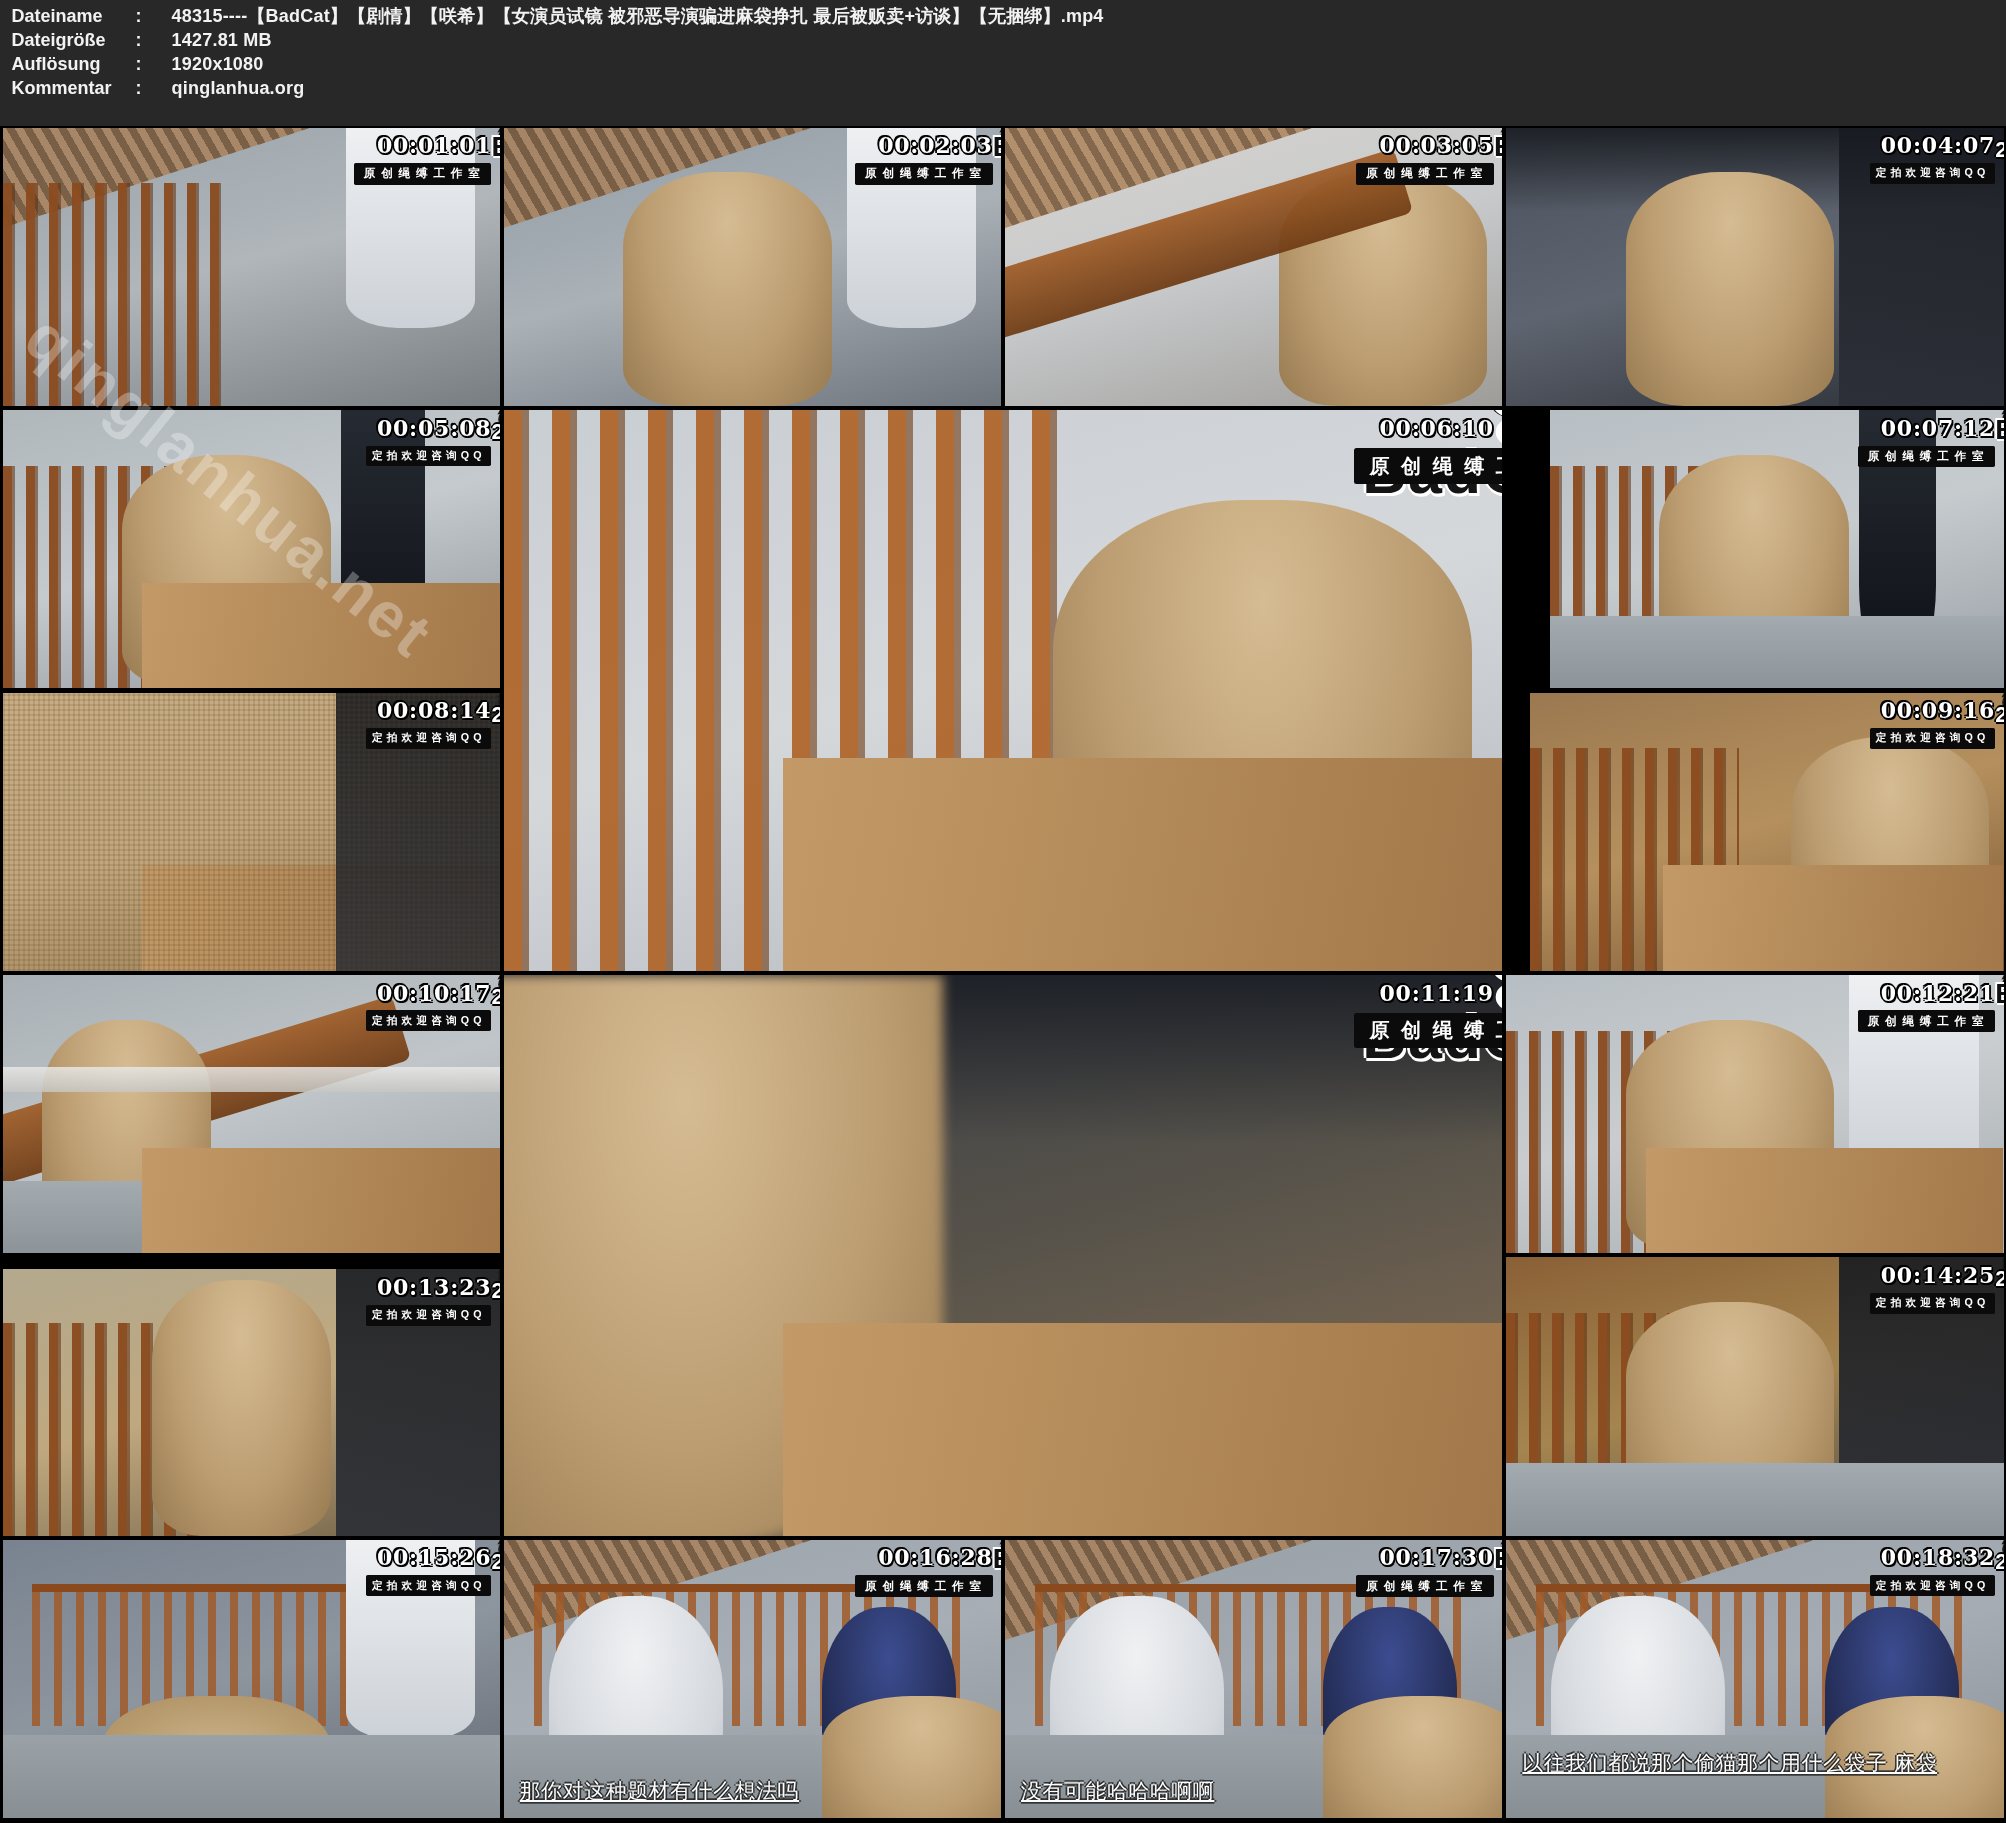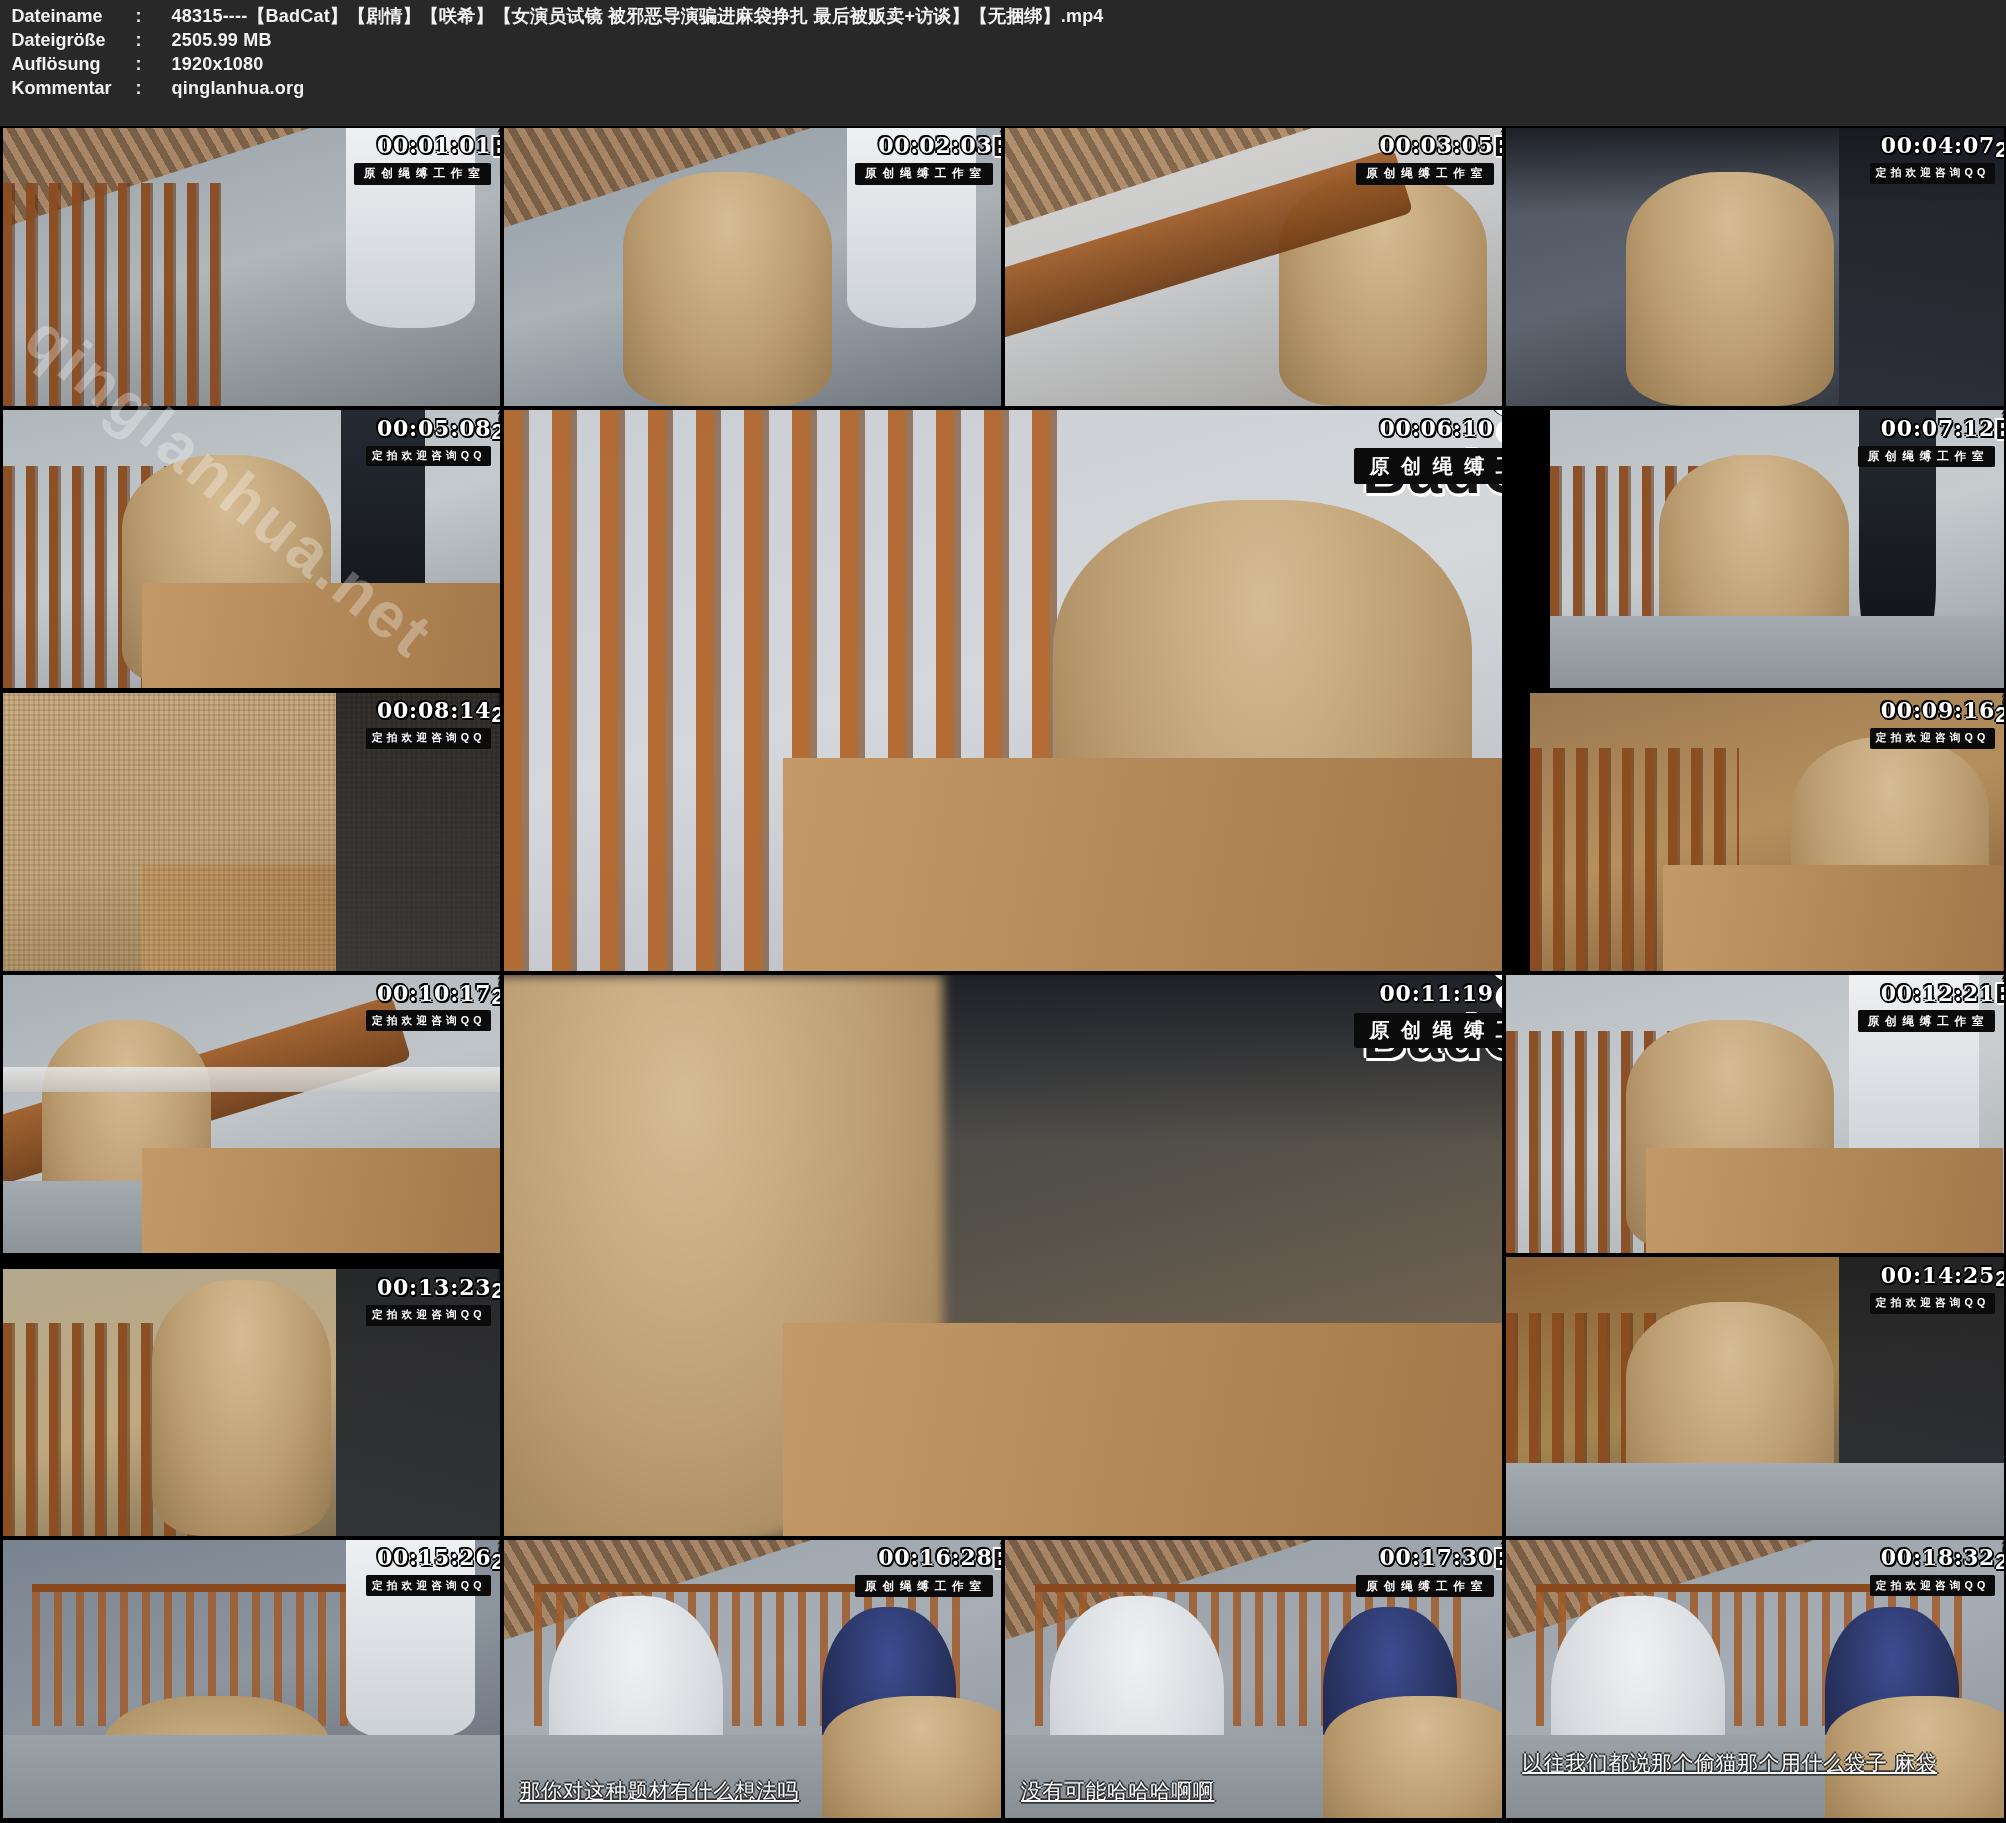--- a/index.html
+++ b/index.html
@@ -92,21 +92,21 @@
 <body>
 
 <div class="page">
 
   <div class="hdr">
     <div class="hdr-rows">
       <div class="hdr-row">
         <span class="hdr-label">Dateiname</span><span class="hdr-colon">:</span><span class="hdr-value">48315----【BadCat】【剧情】【咲希】【女演员试镜 被邪恶导演骗进麻袋挣扎 最后被贩卖+访谈】【无捆绑】.mp4</span>
       </div>
       <div class="hdr-row">
-        <span class="hdr-label">Dateigröße</span><span class="hdr-colon">:</span><span class="hdr-value">2505.99 MB</span>
+        <span class="hdr-label">Dateigröße</span><span class="hdr-colon">:</span><span class="hdr-value">1427.81 MB</span>
       </div>
       <div class="hdr-row">
         <span class="hdr-label">Auflösung</span><span class="hdr-colon">:</span><span class="hdr-value">1920x1080</span>
       </div>
       <div class="hdr-row">
         <span class="hdr-label">Kommentar</span><span class="hdr-colon">:</span><span class="hdr-value">qinglanhua.org</span>
       </div>
     </div>
   </div>
 

